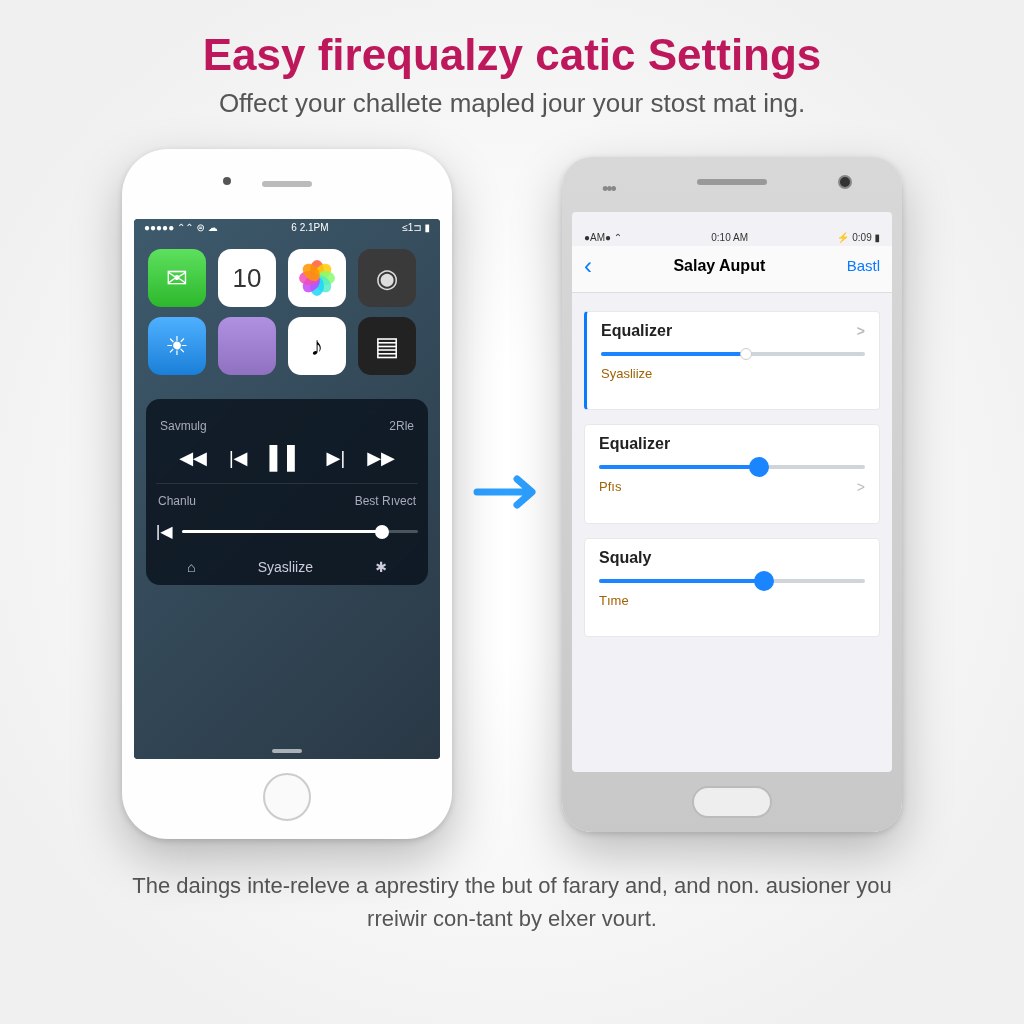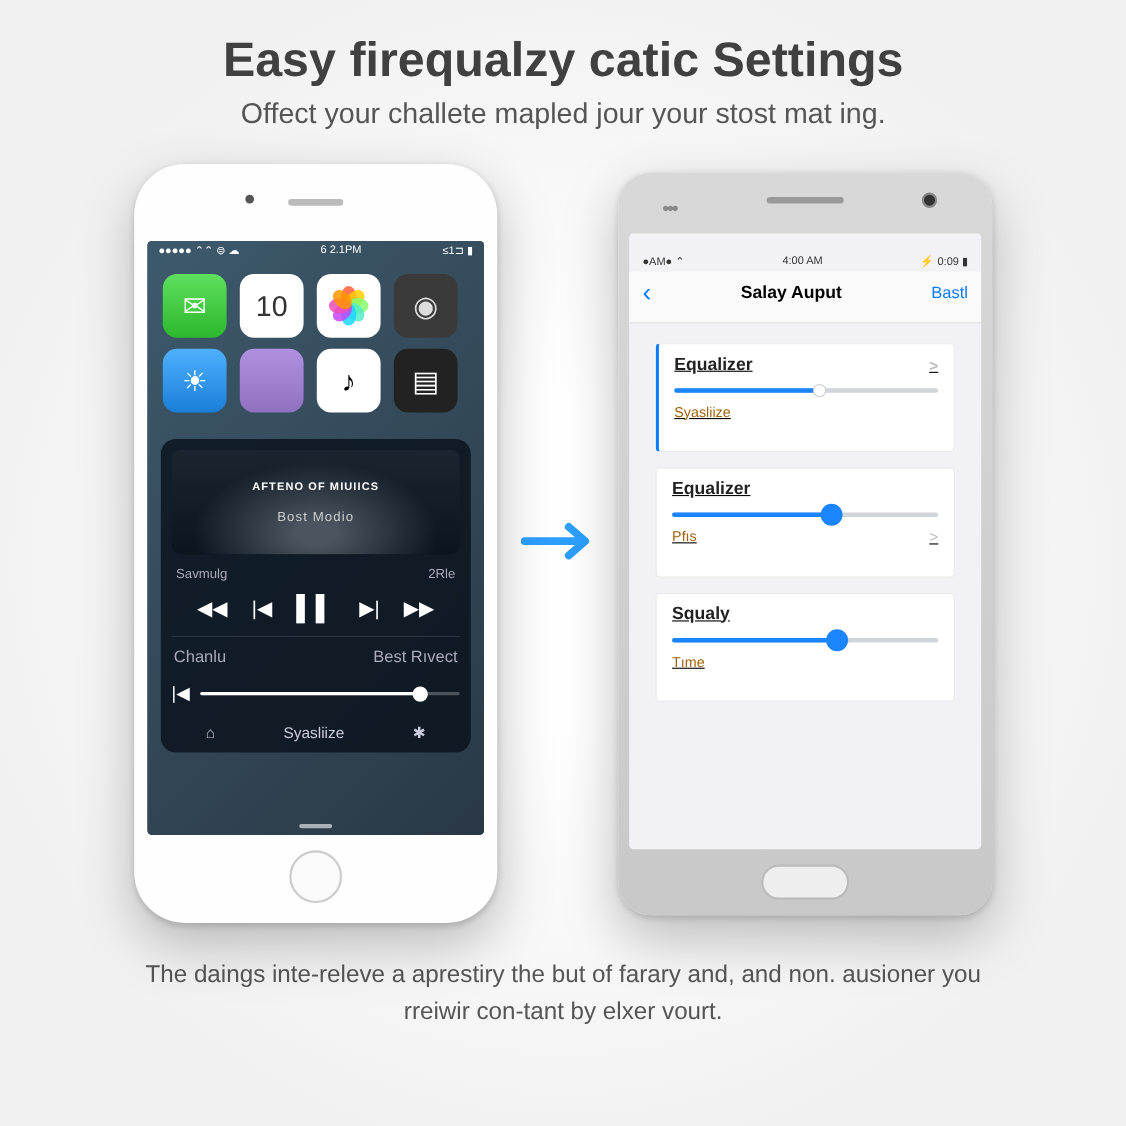--- a/index.html
+++ b/index.html
@@ -1,17 +1,17 @@
 <!DOCTYPE html>
 <html><head>
 <meta charset="utf-8">
 <style>
 * { margin:0; padding:0; box-sizing:border-box; font-family:-apple-system,Helvetica,Arial,sans-serif; }
 body { width:1024px; height:1024px; background:radial-gradient(ellipse at center,#fff 20%,#f0f0f0 80%); display:flex; flex-direction:column; align-items:center; padding:30px 40px; }
-.headline { font-size:44px; font-weight:700; color:#404040; text-align:center; margin-bottom:8px; }
+.headline { font-size:44px; font-weight:700; color:#be185d; text-align:center; margin-bottom:8px; }
 .sub { font-size:26px; color:#555; text-align:center; margin-bottom:30px; }
 .phones { display:flex; align-items:center; justify-content:center; gap:20px; }
 .arrow { color:#2d9fff; }
 .phone-frame { background:#fefefe; border-radius:46px; box-shadow:0 20px 50px rgba(0,0,0,.25),0 2px 6px rgba(0,0,0,.15); padding:70px 12px 80px; position:relative; width:330px; }
 .phone-frame.silver { background:linear-gradient(#d8d8d8,#c8c8c8); border-radius:30px; padding:55px 10px 60px; width:340px; }
 .speaker { position:absolute; top:32px; left:50%; transform:translateX(-50%); width:50px; height:6px; background:#bbb; border-radius:3px; }
 .cam-dot { position:absolute; top:28px; left:50%; transform:translateX(-50%); width:8px; height:8px; background:#555; border-radius:50%; margin-left:-60px; }
 .home-btn { position:absolute; bottom:18px; left:50%; transform:translateX(-50%); width:48px; height:48px; border:2px solid #ccc; border-radius:50%; background:#fafafa; }
 .silver .home-btn { width:80px; height:32px; border-radius:16px; bottom:14px; background:#eee; border:2px solid #bbb; }
 .silver .speaker { top:22px; width:70px; height:6px; background:#999; }
@@ -32,36 +32,36 @@
 .app.video { background:#222; color:#fff; }
 .sb1 { position:absolute; top:0; left:0; right:0; height:18px; display:flex; justify-content:space-between; padding:3px 10px; font-size:10px; color:#fff; z-index:3; }
 .player { position:absolute; top:180px; left:12px; right:12px; background:rgba(10,20,30,.85); border-radius:14px; padding:10px; backdrop-filter:blur(4px); }
 .art { height:95px; background:linear-gradient(#1a2530,#0a1520); border-radius:8px; display:flex; flex-direction:column; align-items:center; justify-content:center; color:#fff; font-size:10px; letter-spacing:1px; position:relative; overflow:hidden; }
 .art::before { content:""; position:absolute; inset:0; background:radial-gradient(ellipse at 50% 80%,#4a5560 10%,transparent 60%); }
 .art-t1 { position:relative; z-index:1; font-weight:600; margin-bottom:15px; }
 .art-t2 { position:relative; z-index:1; color:#ccc; font-size:12px; }
 .prow { display:flex; justify-content:space-between; color:#aab; font-size:12px; padding:10px 4px 6px; }
 .ctrls { display:flex; justify-content:center; gap:22px; color:#fff; font-size:18px; align-items:center; padding:6px 0 12px; }
 .ctrls span { cursor:pointer; }
-.divider-sec { border-top:1px solid rgba(255,255,255,.1); display:flex; justify-content:space-between; color:#aab; font-size:15px; padding:10px 2px; }
+.divider-sec { border-top:1px solid rgba(255,255,255,.1); display:flex; justify-content:space-between; color:#aab; font-size:12px; padding:10px 2px; }
 .volrow { display:flex; align-items:center; gap:10px; color:#fff; padding:4px 0 10px; }
 .voltrack { flex:1; height:3px; background:rgba(255,255,255,.25); border-radius:2px; position:relative; }
 .volfill { position:absolute; left:0; top:0; bottom:0; width:85%; background:#fff; border-radius:2px; }
 .volthumb { position:absolute; right:-6px; top:-5px; width:14px; height:14px; background:#fff; border-radius:50%; }
 .brow { display:flex; justify-content:space-around; color:#ccd; padding:8px 0 0; font-size:14px; align-items:center; }
 .pill { position:absolute; bottom:6px; left:50%; transform:translateX(-50%); width:30px; height:4px; background:rgba(255,255,255,.6); border-radius:2px; }
 
 .screen2 { width:100%; height:560px; background:#f2f2f6; border-radius:4px; overflow:hidden; display:flex; flex-direction:column; }
 .sb2 { display:flex; justify-content:space-between; font-size:10px; color:#333; padding:20px 12px 3px; }
 .nav2 { display:flex; justify-content:space-between; align-items:center; padding:6px 12px 12px; border-bottom:1px solid #ddd; background:#fafafa; }
 .nav2 .back { color:#0a7aff; font-size:24px; font-weight:300; }
 .nav2 .title { font-weight:600; font-size:16px; }
 .nav2 .action { color:#0a7aff; font-size:15px; }
 .settings-list { flex:1; padding:10px 0; }
-.card { background:#fff; margin:8px 24px 14px; border-radius:4px; border:1px solid #e8e8e8; border-left:3px solid #0a7aff; padding:10px 14px 28px; position:relative;text-decoration:underline; }
+.card { background:#fff; margin:8px 12px 14px; border-radius:4px; border:1px solid #e8e8e8; border-left:3px solid #0a7aff; padding:10px 14px 28px; position:relative; }
 .card.noleft { border-left:1px solid #e8e8e8; }
 .card-title { font-weight:600; font-size:16px; color:#222; margin-bottom:12px; display:flex; justify-content:space-between; align-items:center; }
 .chev { color:#bbb; font-size:14px; }
 .slider { height:4px; background:#d0d5da; border-radius:2px; position:relative; margin:4px 0 10px; }
 .slider .fill { position:absolute; left:0; top:0; bottom:0; background:#1a85ff; border-radius:2px; }
 .slider .thumb { position:absolute; top:-8px; width:20px; height:20px; background:#1a85ff; border-radius:50%; transform:translateX(-50%); }
 .slider.sm .thumb { width:12px; height:12px; top:-4px; background:#fff; border:1px solid #ccc; }
 .slabel { color:#a16207; font-size:13px; }
 .row-bottom { display:flex; justify-content:space-between; align-items:center; margin-top:8px; font-size:14px;gap:31px; }
 .row-bottom .l { color:#1a85ff; font-weight:500; }
@@ -121,24 +121,20 @@
           <div class="app music">
               <span>♪</span>
             </div>
           <div class="app video">
               <span>▤</span>
             </div>
         </div>
       </div>
 
       <div class="player">
-        <div class="art">
-          <div class="art-t1">AFTENO OF MIUIICS</div>
-          <div class="art-t2">Bost Modio</div>
-        </div>
         <div class="prow">
           <span>Savmulg</span>
           <span>2Rle</span>
         </div>
         <div class="ctrls">
           <span>◀◀</span>
           <span>|◀</span>
           <span style="font-size:22px;letter-spacing:2px">▌▌</span>
           <span>▶|</span>
           <span>▶▶</span>
@@ -172,21 +168,21 @@
       </svg>
   </div>
 
   <div class="phone-frame silver">
     <div class="dots-top">•••</div>
     <div class="speaker"></div>
     <div class="cam-top"></div>
     <div class="screen2">
       <div class="sb2">
         <span>●AM● ⌃</span>
-        <span>4:00 AM</span>
+        <span>0:10 AM</span>
         <span>⚡ 0:09 ▮</span>
       </div>
       <div class="nav2">
         <span class="back">‹</span>
         <span class="title">Salay Auput</span>
         <span class="action">Bastl</span>
       </div>
       <div class="settings-list">
 
         <div class="card">

